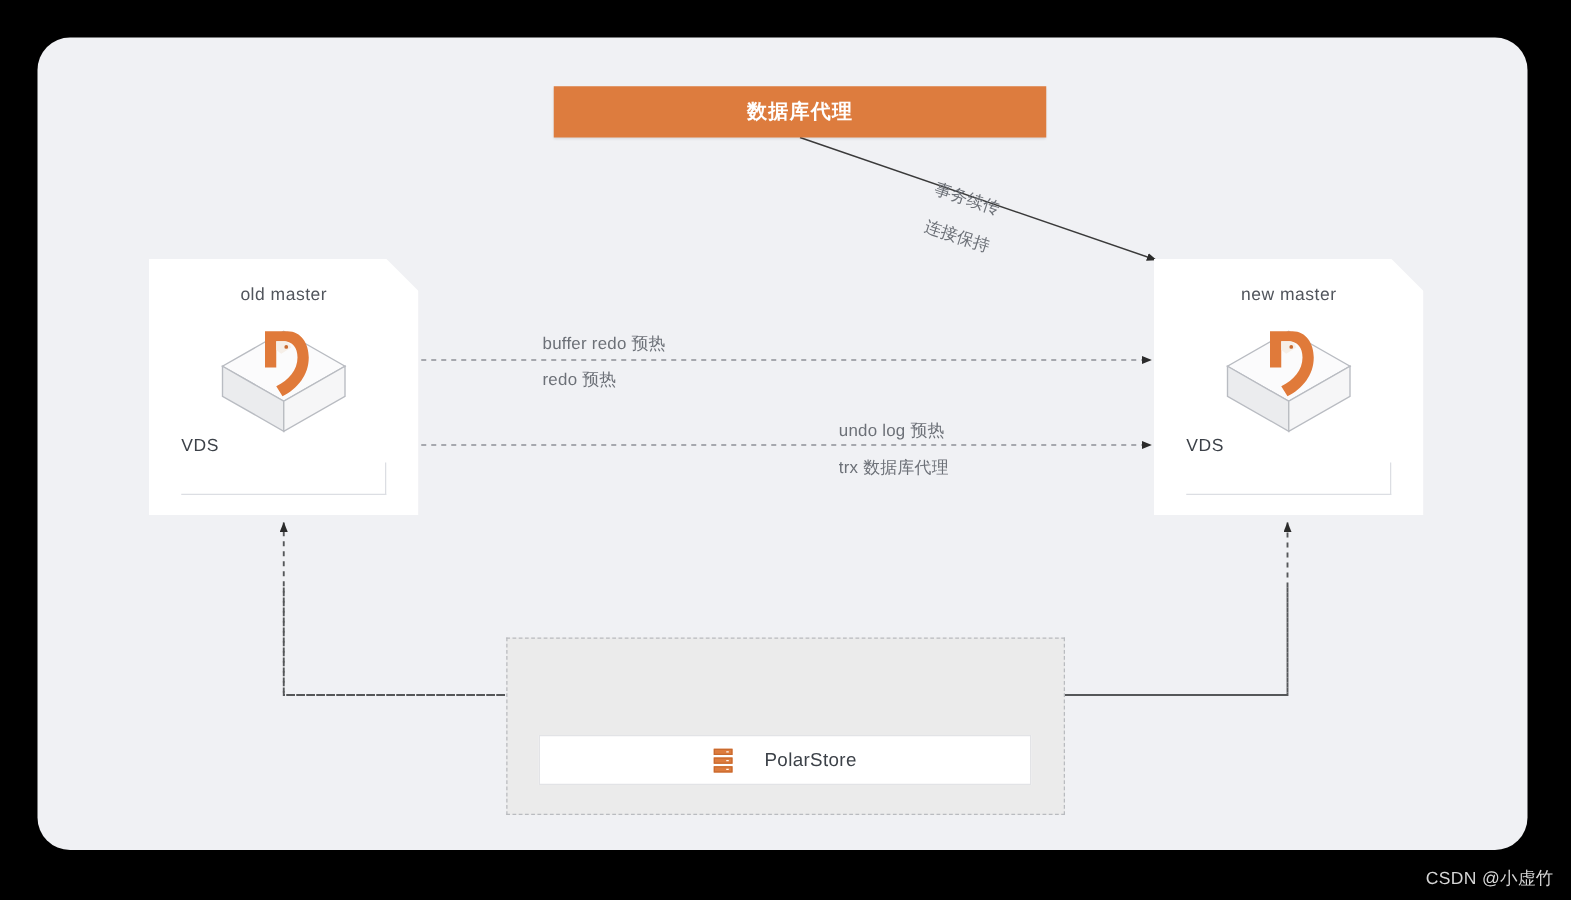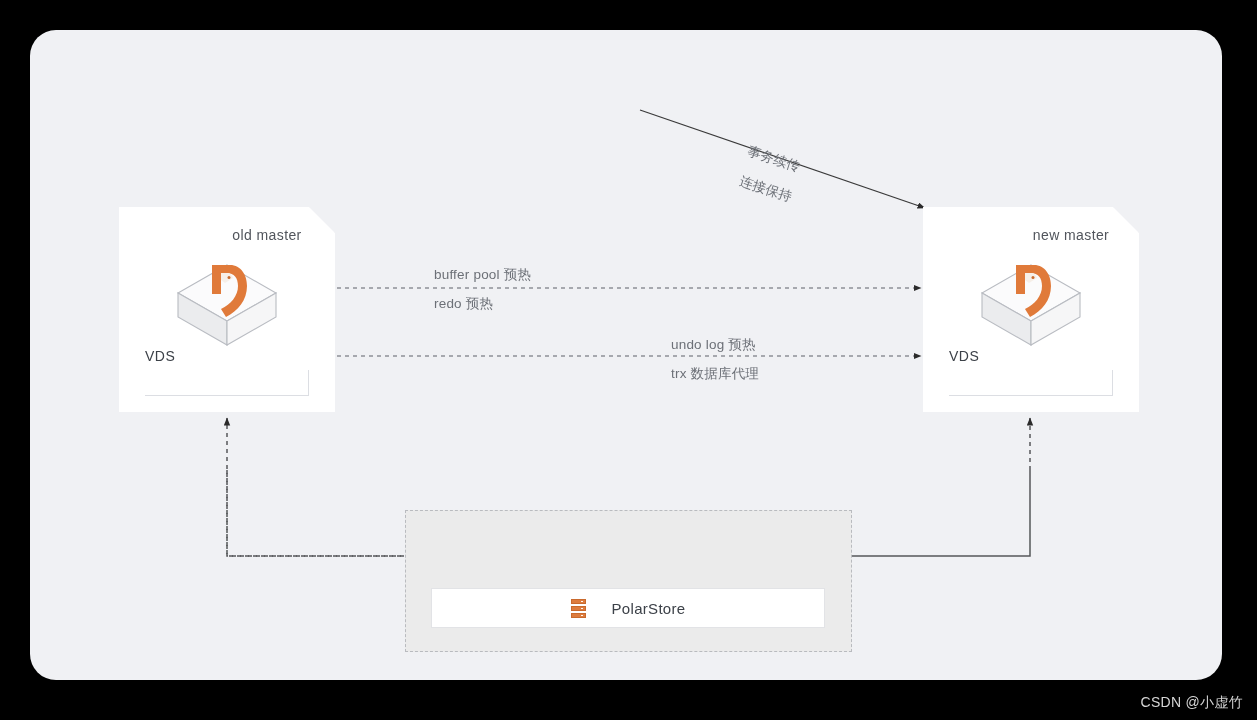--- a/index.html
+++ b/index.html
@@ -78,21 +78,20 @@
 
   .node-title {
     position: absolute;
     top: 20px;
     left: 0;
     width: 100%;
     text-align: center;
     font-size: 14px;
     color: #51555c;
     letter-spacing: 0.4px;
-    padding-left: 40px;
   }
 
   .cube-wrap {
     position: absolute;
     top: 48px;
     left: 50%;
     transform: translateX(-50%);
     width: 118px;
     height: 100px;
   }
@@ -252,20 +251,23 @@
 
       <line x1="337" y1="356" x2="921" y2="356" stroke="#8d9096" stroke-width="1.3" stroke-dasharray="4 4" marker-end="url(#arrow-dash)"></line>
 
       <path d="M420,556 L227,556 L227,418" fill="none" stroke="#555759" stroke-width="1.5" stroke-dasharray="4 4" marker-end="url(#arrow-dash)"></path>
       <path d="M227,470 L227,556 L423,556" fill="none" stroke="#555759" stroke-width="1.5" stroke-dasharray="4 4" marker-end="url(#arrow-dash)"></path>
 
       <path d="M836,556 L1030,556 L1030,418" fill="none" stroke="#555759" stroke-width="1.5" stroke-dasharray="4 4" marker-end="url(#arrow-dash)"></path>
       <path d="M1030,470 L1030,556 L833,556" fill="none" stroke="#555759" stroke-width="1.5" stroke-dasharray="4 4" marker-end="url(#arrow-dash)"></path>
     </svg>
 
+    <div id="proxy-bar" style="left:413px; top:39px;">
+      <span class="label">数据库代理</span>
+    </div>
 
     <div class="diag-label" id="lbl-trans" style="left:718px; top:112px;">事务续传</div>
     <div class="diag-label" id="lbl-conn" style="left:710px; top:142px;">连接保持</div>
 
     <div class="node-card" id="node-old" style="left:89px; top:177px;">
       <div class="node-title">old master</div>
 
       <div class="cube-wrap">
         <svg viewBox="0 0 118 100" width="118" height="100">
 
@@ -306,21 +308,21 @@
           </g>
         </svg>
       </div>
 
       <div class="node-foot">
         <div class="vds">VDS</div>
         <div class="bracket"></div>
       </div>
     </div>
 
-    <div class="edge-label" id="lbl-bufferpool" style="left:404px; top:236px;">buffer pool 预热</div>
+    <div class="edge-label" id="lbl-bufferpool" style="left:404px; top:236px;">buffer redo 预热</div>
     <div class="edge-label" id="lbl-redo" style="left:404px; top:265px;">redo 预热</div>
     <div class="edge-label" id="lbl-undo" style="left:641px; top:306px;">undo log 预热</div>
     <div class="edge-label" id="lbl-trx" style="left:641px; top:335px;">trx 数据库代理</div>
 
     <div id="storage-group" style="left:375px; top:480px;"></div>
 
 
     <div id="polarstore" style="left:401px; top:558px;">
       <span class="rack-icon">
         <i></i>

